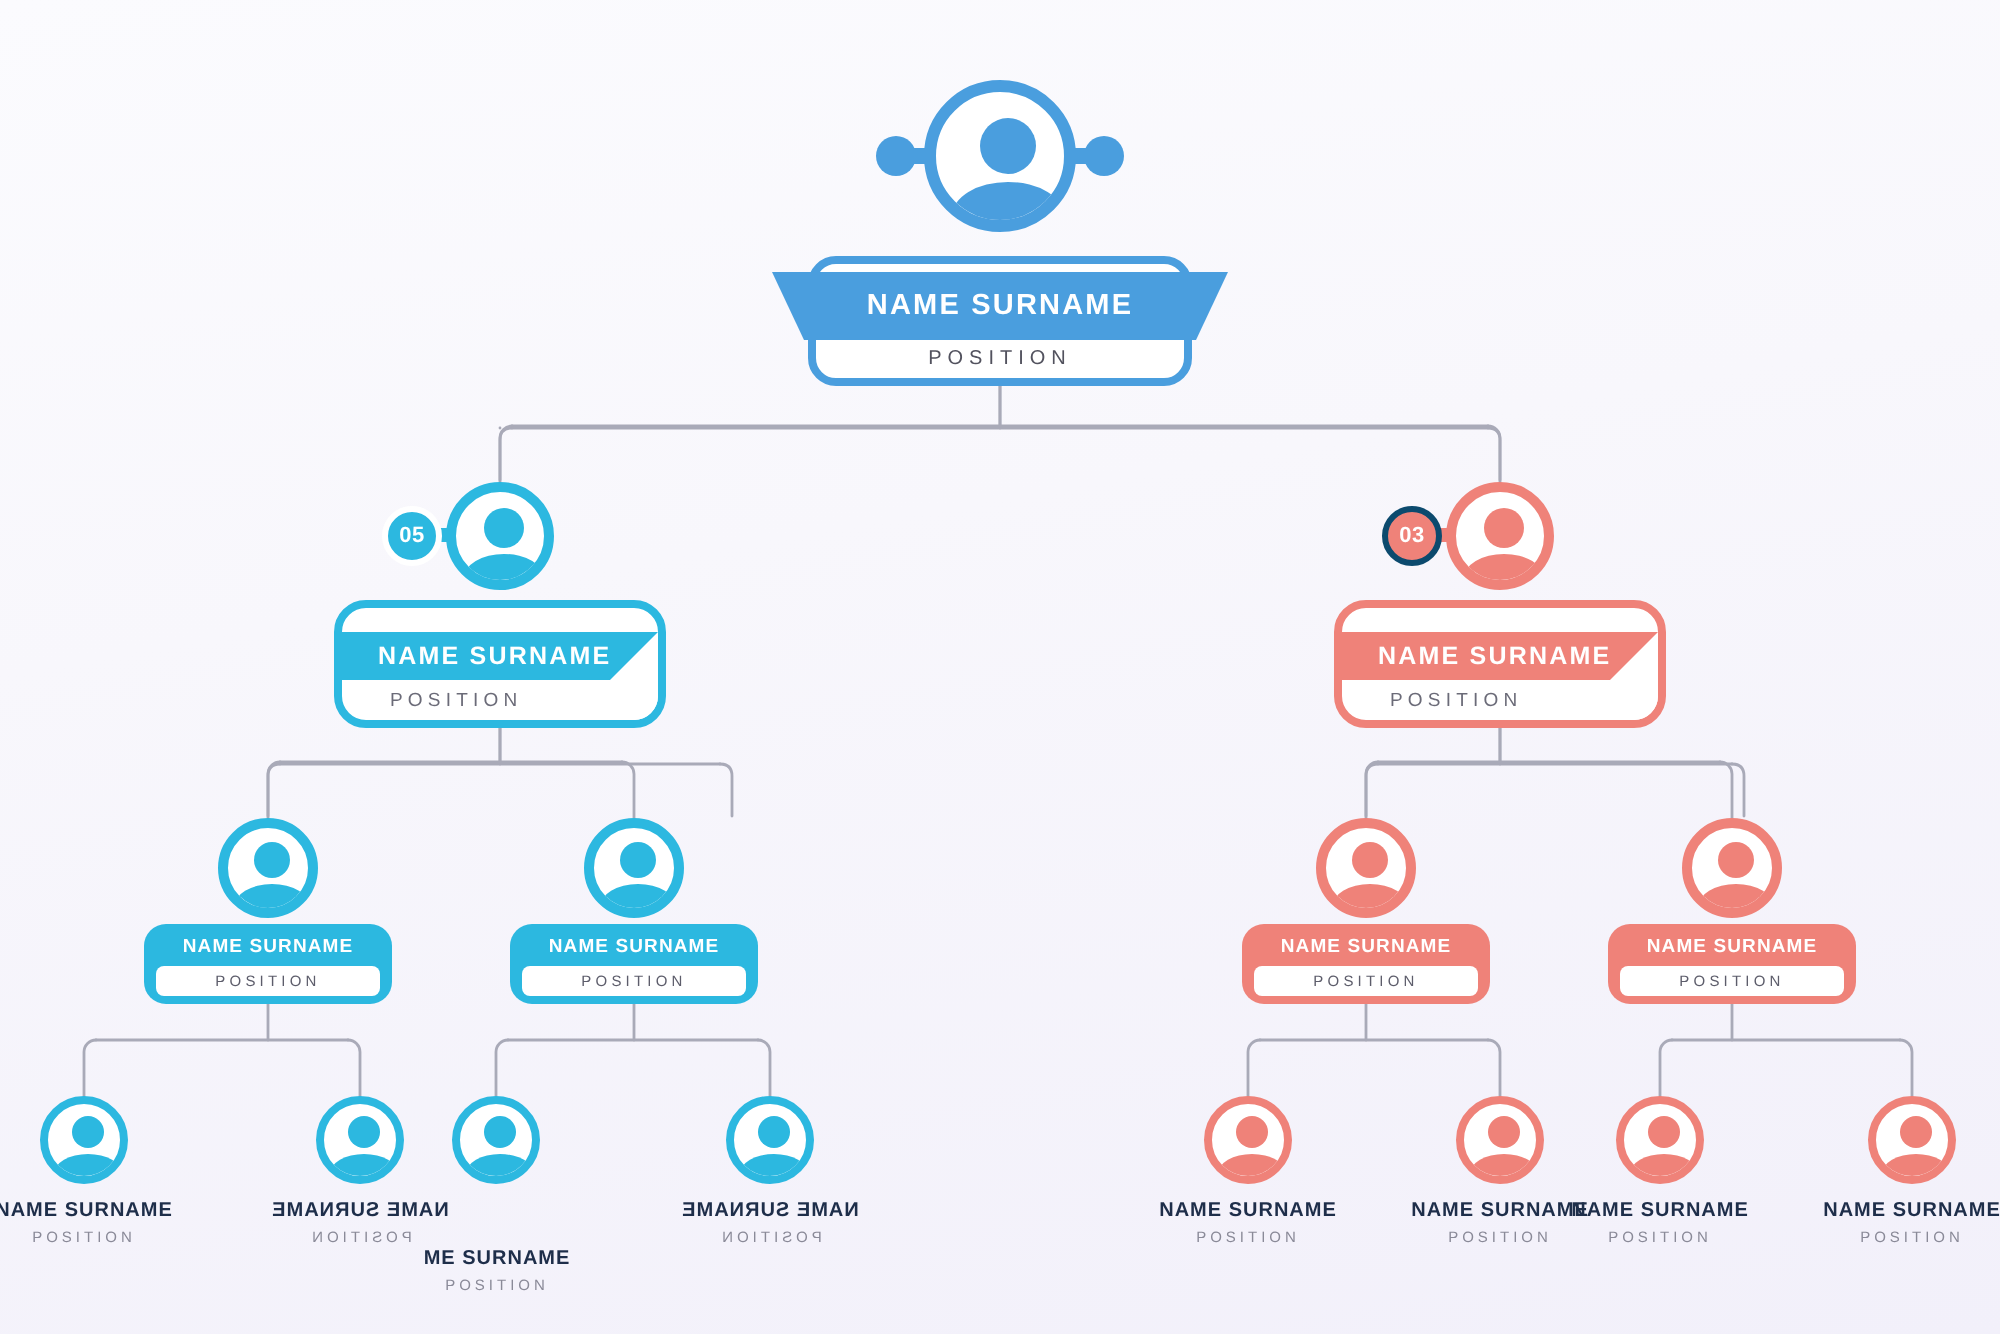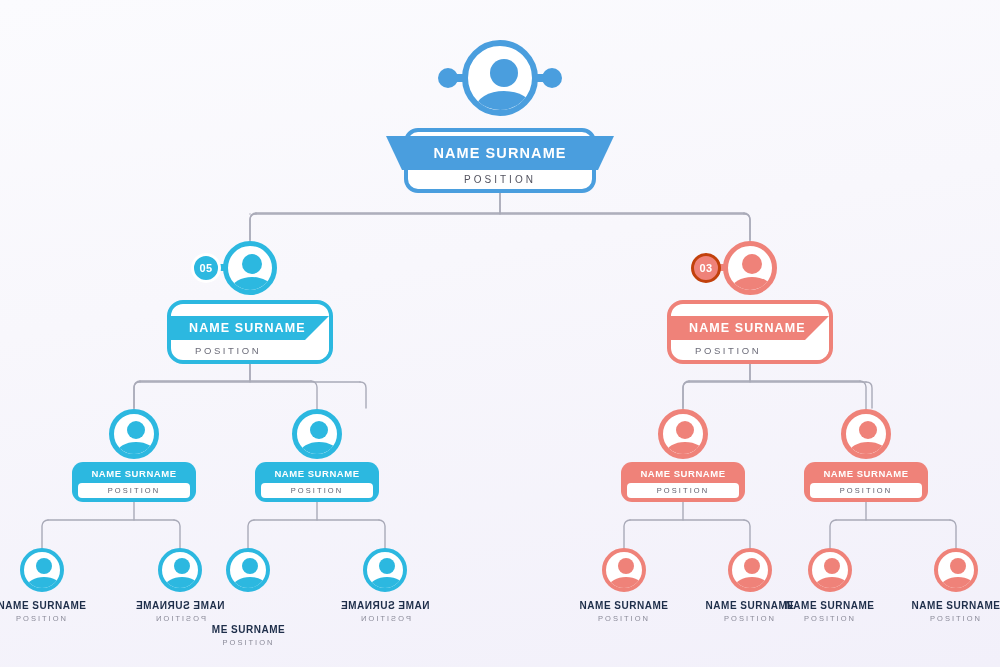--- a/index.html
+++ b/index.html
@@ -188,21 +188,21 @@
     </div>
   </div>
 
   <div class="node">
 
     <div class="avatar" style="left:723px; top:241px; width:54px; height:54px; border:5px solid #ef8279;">
       <div class="head" style="left:14px; top:8px; width:20px; height:20px; background:#ef8279;"></div>
       <div class="body" style="left:4px; top:31px; width:40px; height:24px; background:#ef8279;"></div>
     </div>
     <div class="stem" style="left:705px; top:264px; width:22px; height:7px; background:#ef8279;"></div>
-    <div class="badge" style="left:691px; top:253px; width:30px; height:30px; background:#ef8279; border:3px solid #c2410c; font-size:11px;">03</div>
+    <div class="badge" style="left:691px; top:253px; width:30px; height:30px; background:#ef8279; border:3px solid #0c4a6e; font-size:11px;">03</div>
 
     <div class="card-l2" style="left:667px; top:300px; width:166px; height:64px; border:4px solid #ef8279;">
       <svg style="position:absolute; left:0; top:12px;" width="158" height="24" viewBox="0 0 158 24">
         <path d="M0 0 L158 0 L134 24 L0 24 Z" fill="#ef8279"></path>
       </svg>
       <div class="l2-name" style="left:18px; top:12px; height:24px; font-size:12.5px;">NAME SURNAME</div>
       <svg style="position:absolute; left:12px; top:36px;" width="146" height="20" viewBox="0 0 146 20">
         <path d="M9 0 L146 0 L146 20 L9 20 A9 9 0 0 1 9 0 Z" fill="#ffffff"></path>
       </svg>
       <div class="l2-pos" style="left:24px; top:36px; height:20px; font-size:9.5px;">POSITION</div>

